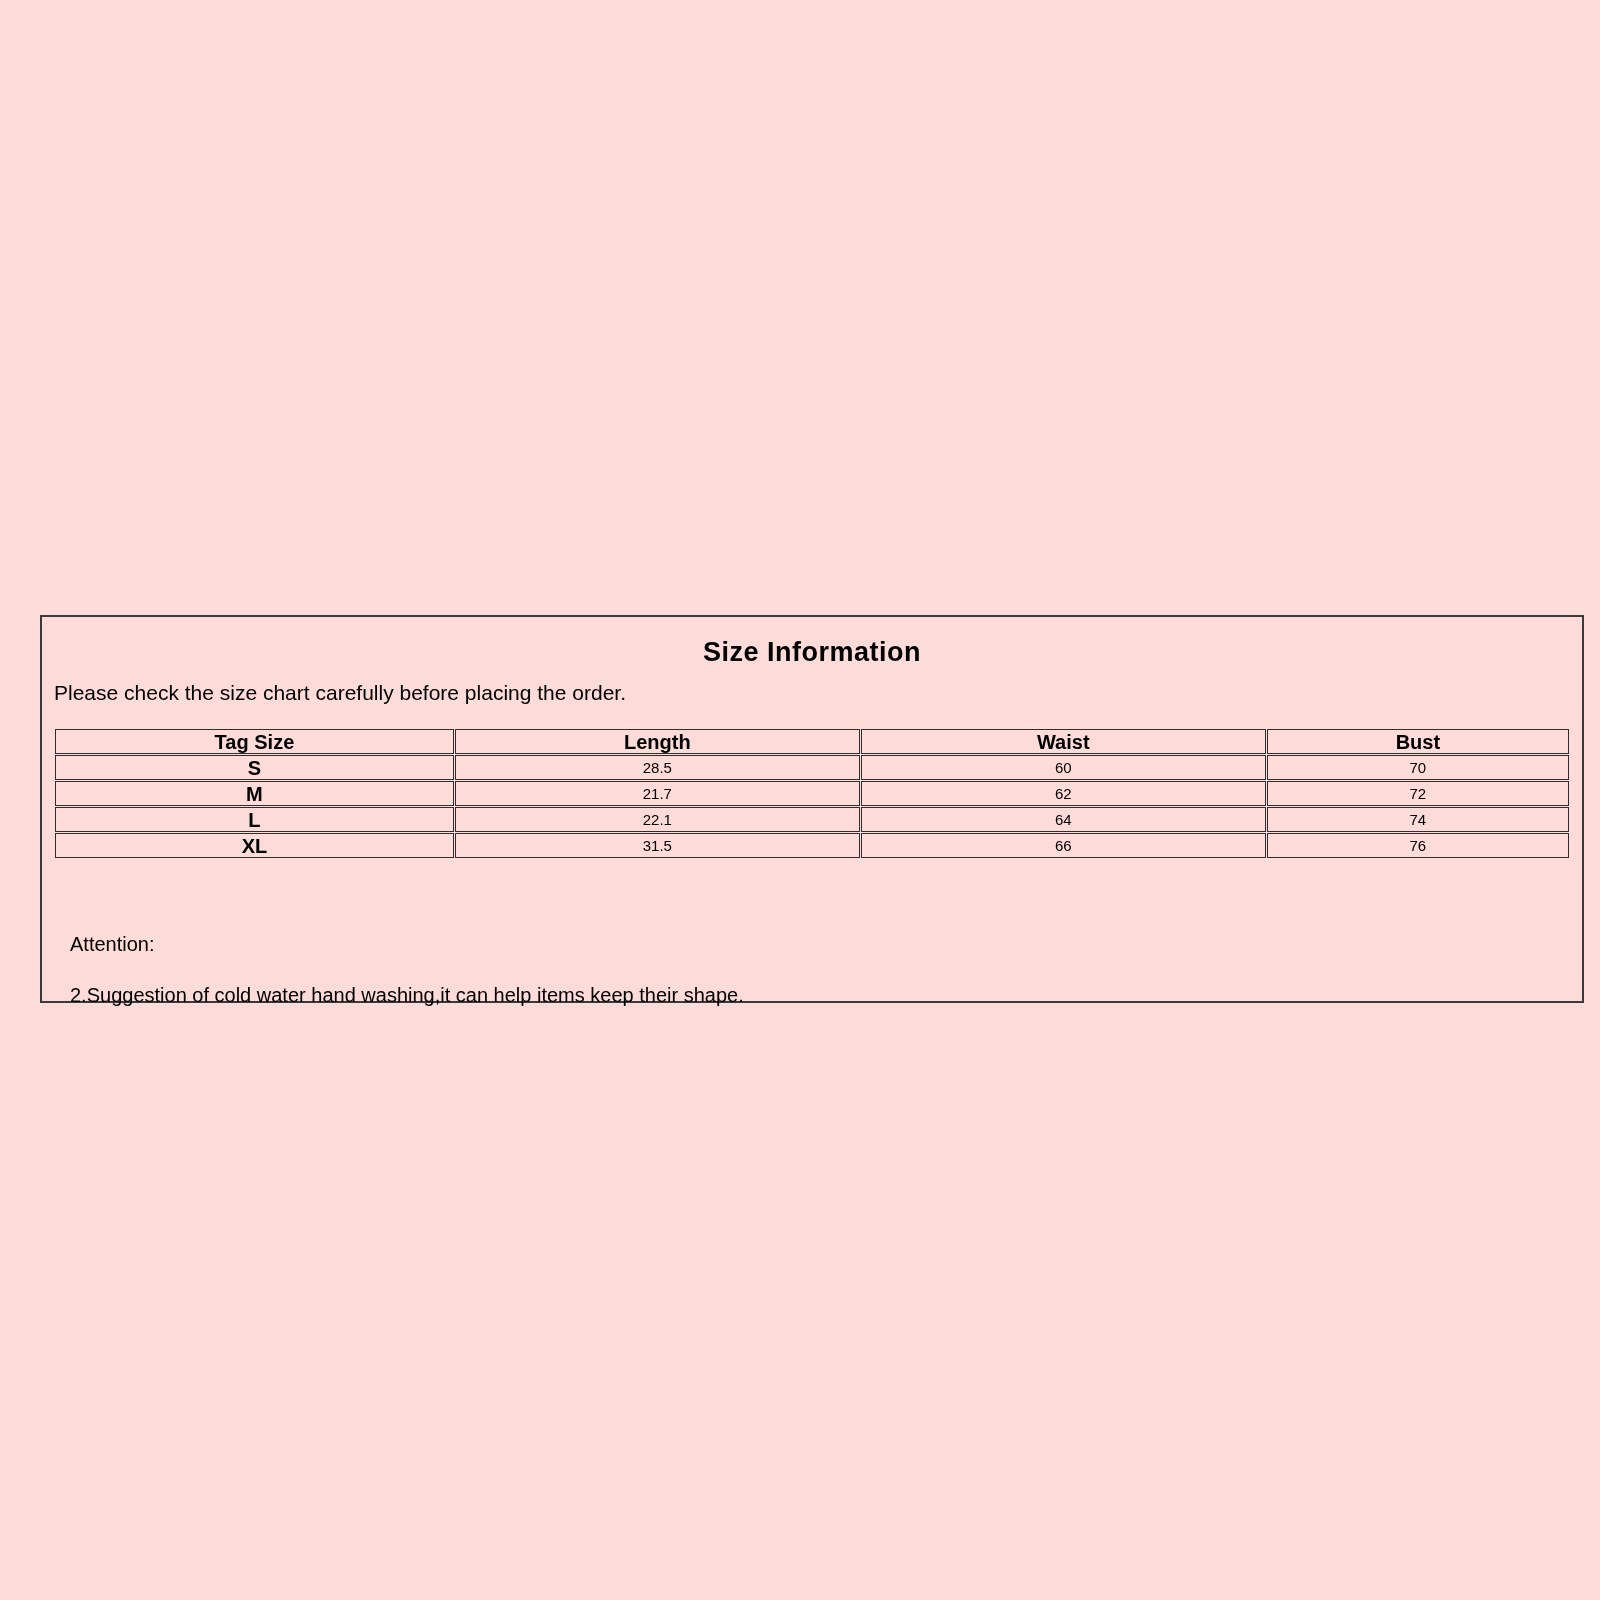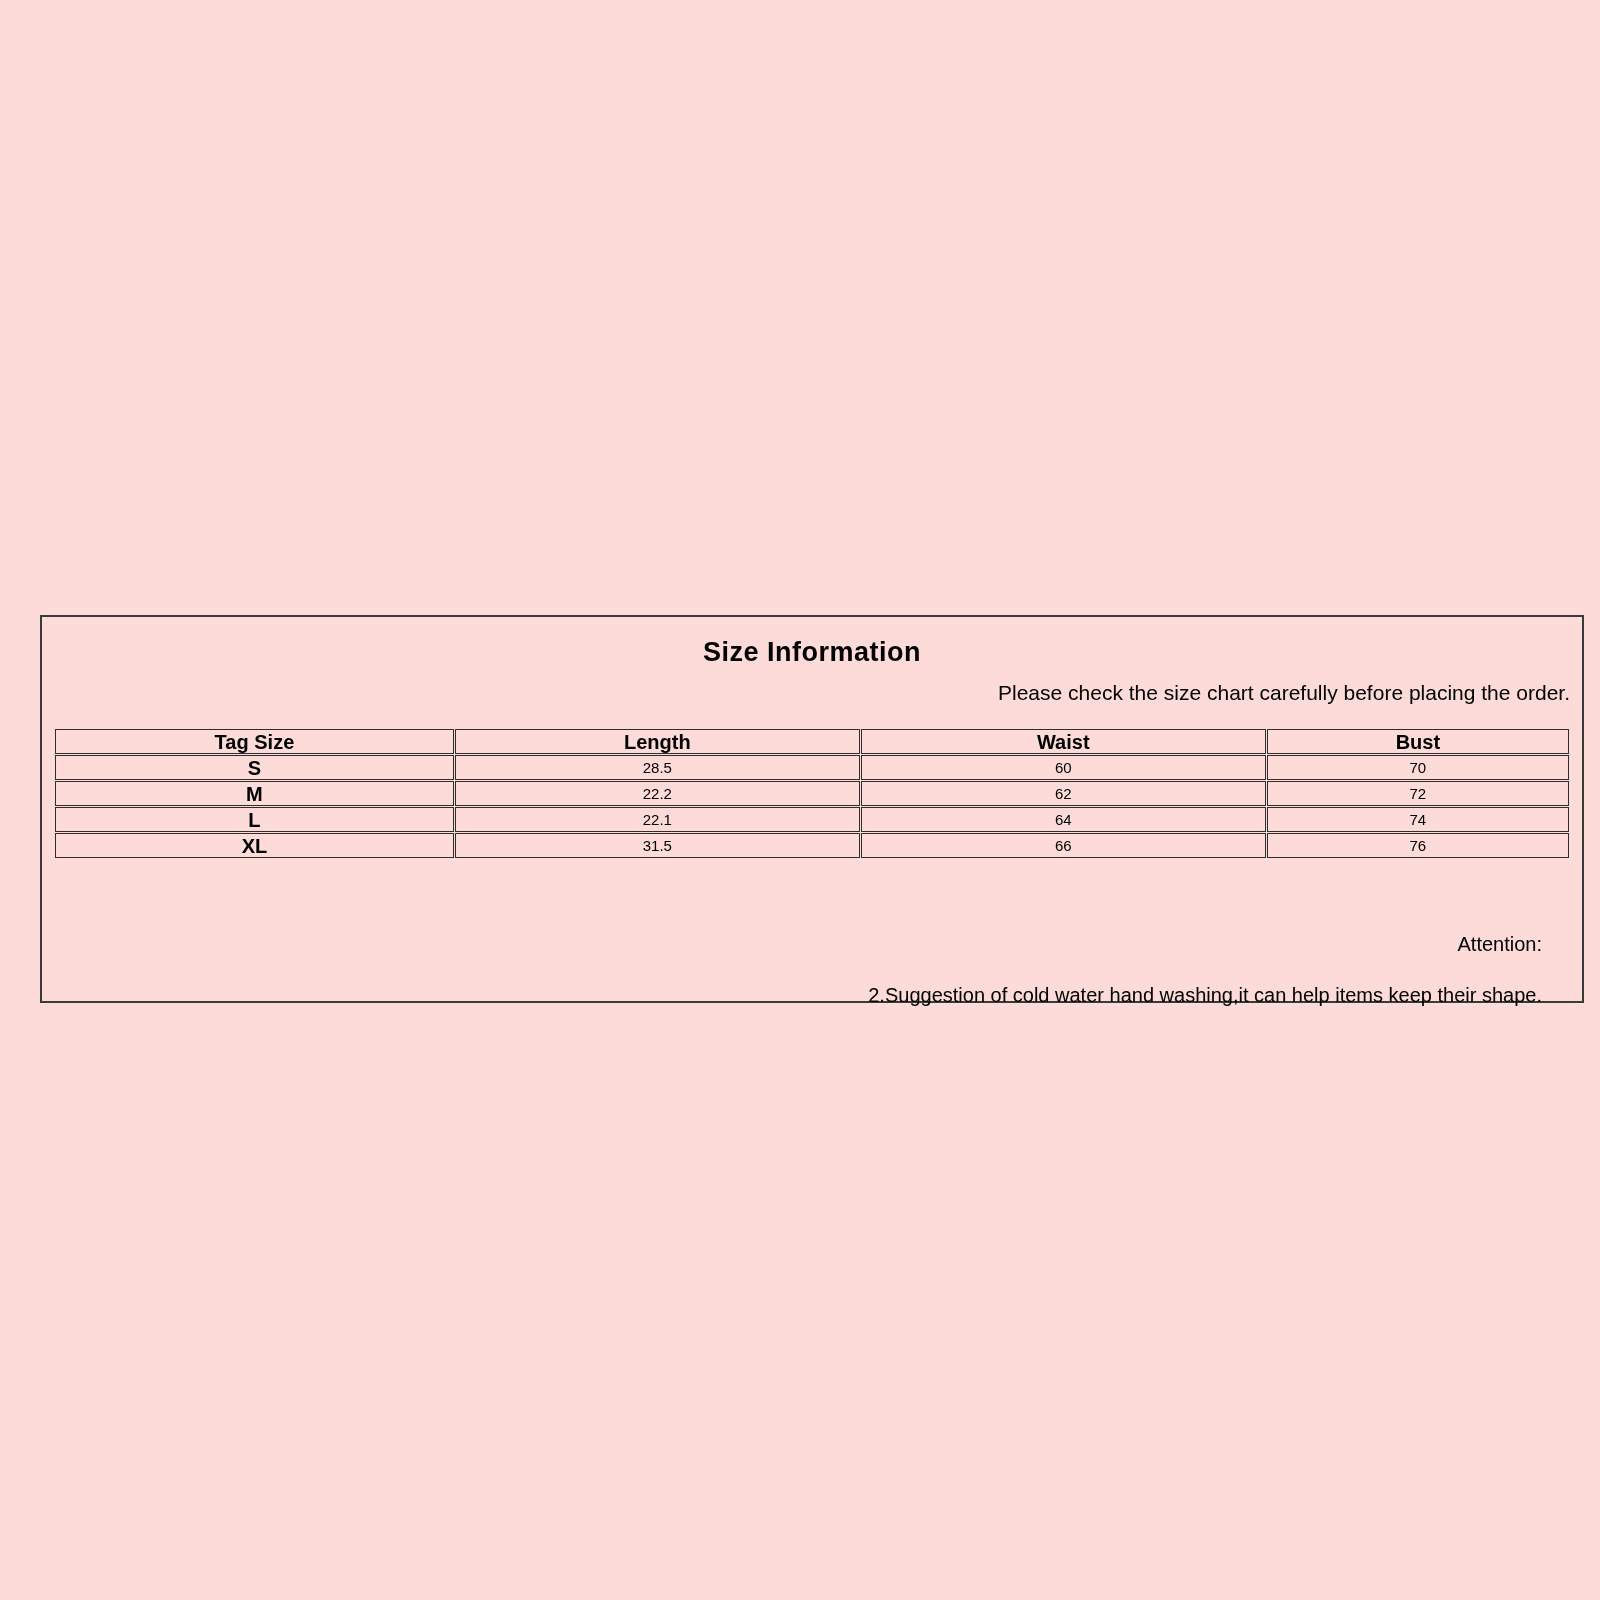--- a/index.html
+++ b/index.html
@@ -32,21 +32,21 @@
     width: 100%;
     text-align: center;
     font-size: 27px;
     font-weight: bold;
     letter-spacing: 0.5px;
   }
   .panel-subtitle {
     position: absolute;
     left: 0; top: 52px;
     width: 100%;
-    text-align: right;
+    text-align: left;
     font-size: 21px;
   }
   table.size-table {
     position: absolute;
     left: 0; top: 99px;
     width: 100%;
     table-layout: fixed;
     border-collapse: separate;
     border-spacing: 1.5px;
   }
@@ -64,21 +64,21 @@
   }
   table.size-table th { font-weight: bold; font-size: 20px; }
   table.size-table td.tag { font-weight: bold; font-size: 20px; }
   .attention {
     position: absolute;
     left: 4px;
     top: 290px;
     width: 1520px;
     font-size: 20px;
     line-height: 27px;
-    text-align: right;
+    text-align: left;
   }
 </style>
 </head>
 <body>
 
 <div class="page">
 
   <div class="size-panel">
 
     <div class="panel-title">Size Information</div>
@@ -102,21 +102,21 @@
       </thead>
       <tbody>
         <tr>
           <td class="tag">S</td>
           <td>28.5</td>
           <td>60</td>
           <td>70</td>
         </tr>
         <tr>
           <td class="tag">M</td>
-          <td>22.2</td>
+          <td>21.7</td>
           <td>62</td>
           <td>72</td>
         </tr>
         <tr>
           <td class="tag">L</td>
           <td>22.1</td>
           <td>64</td>
           <td>74</td>
         </tr>
         <tr>

